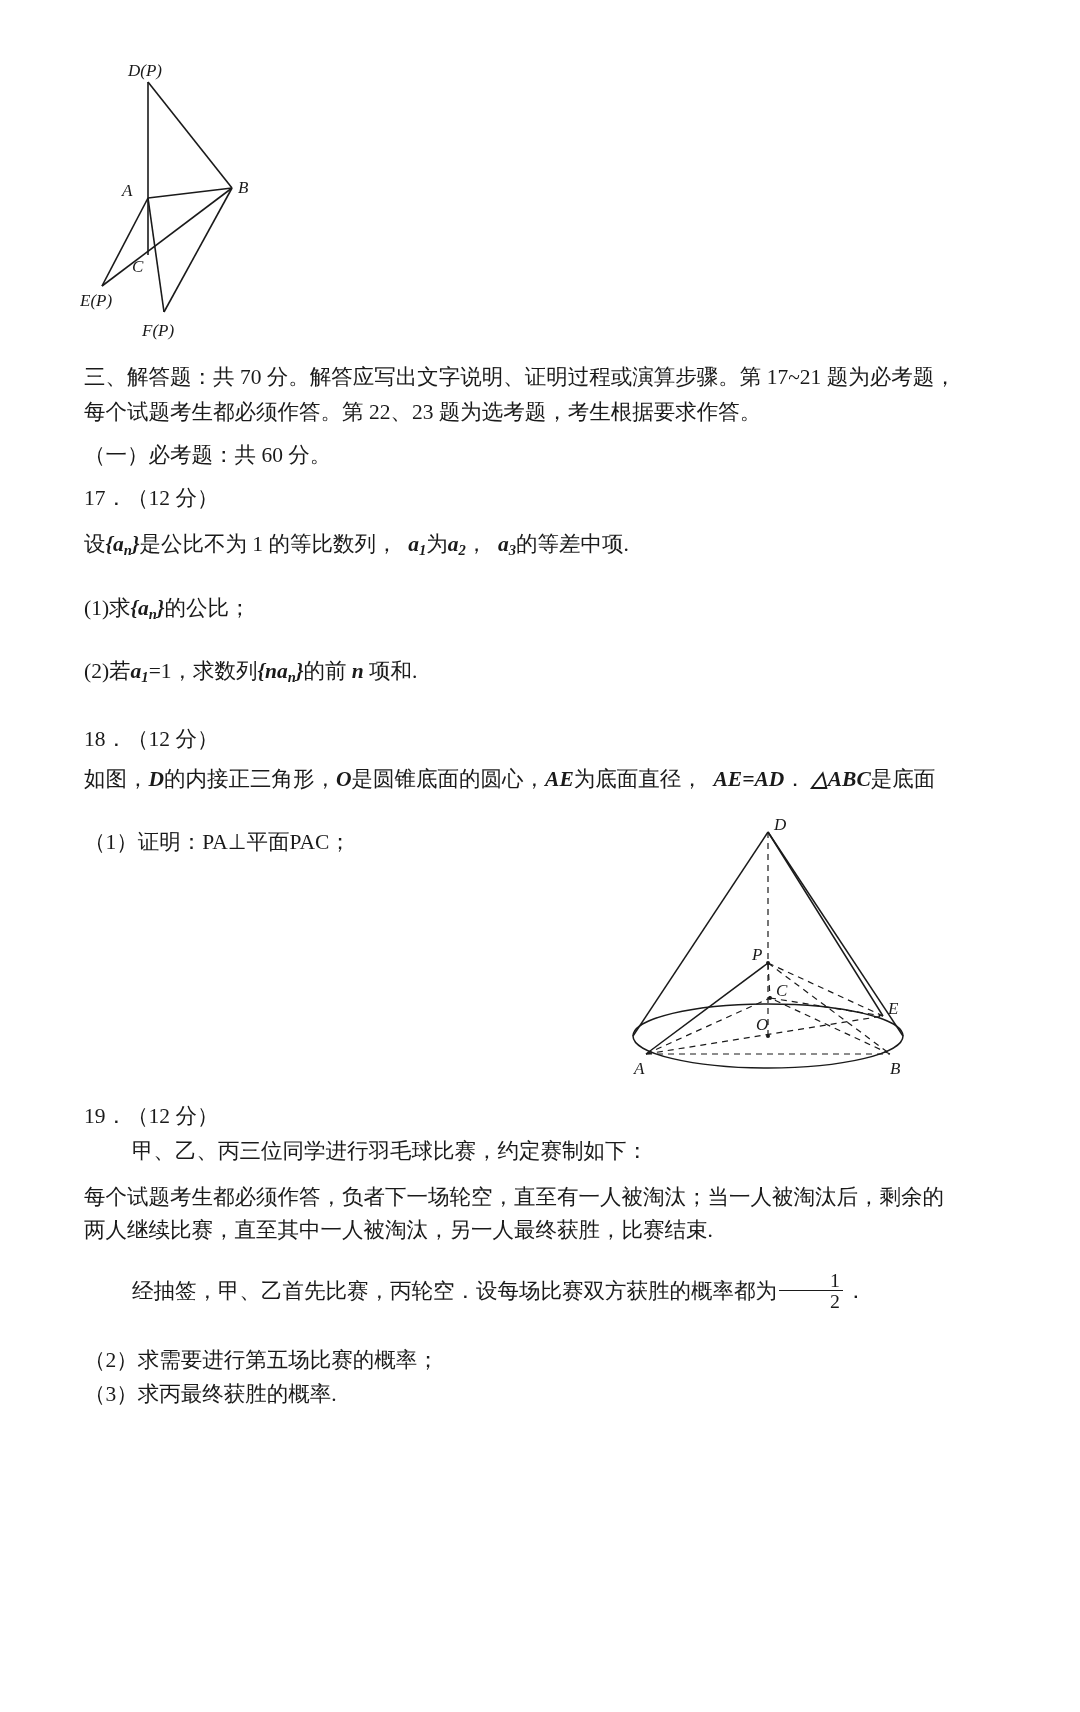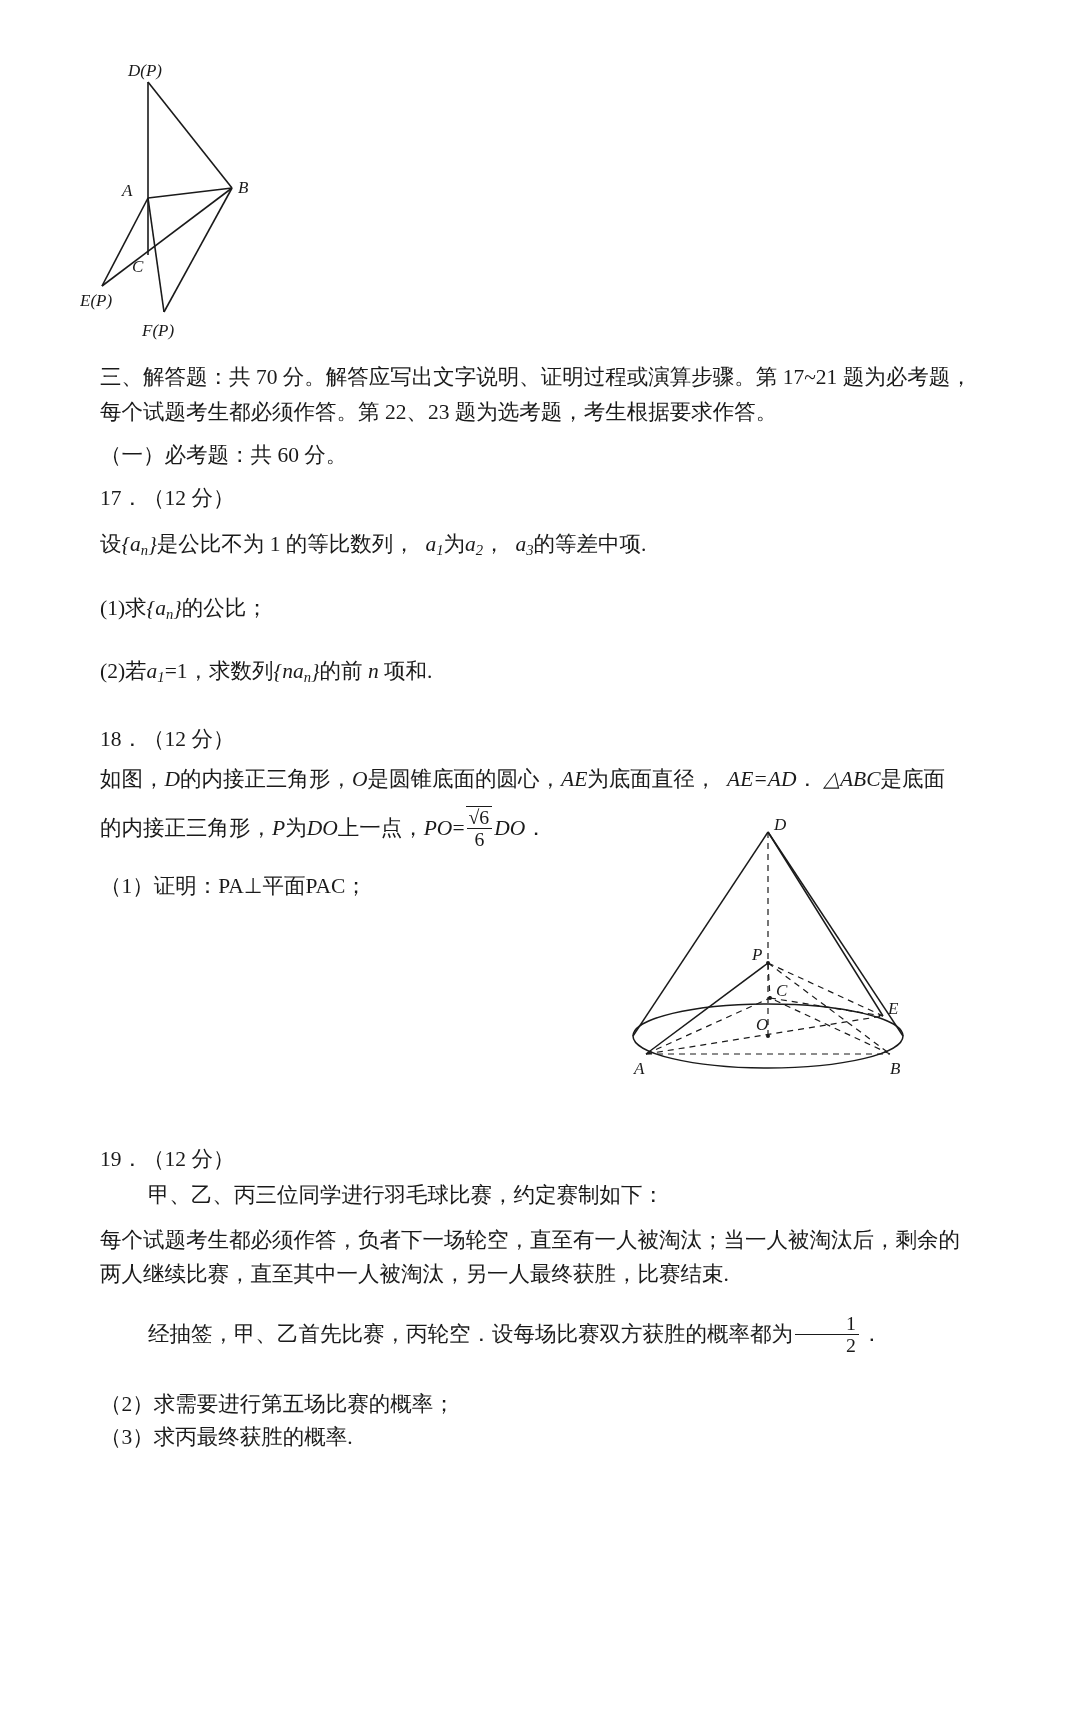--- a/index.html
+++ b/index.html
@@ -33,29 +33,29 @@
   
   .body-text {
     position: absolute;
     left: 84px;
     top: 360px;
     width: 912px;
     font-size: 21.5px;
     line-height: 1.0;
   }
   .p {
-    margin: 0 0 0 16px;
+    margin: 0 0 0 0;
     text-align: justify;
     font-size: 21.5px;
   }
   .sec-head {
     line-height: 1.62;
     text-indent: 0;
   }
-  .it { font-style: italic; font-family: "Liberation Serif", serif; }
+  .it { font-style: italic; font-family: "Liberation Serif", serif; font-weight: bold; }
   sub { font-size: 0.68em; vertical-align: -0.28em; }
 
   
   .frac {
     display: inline-block;
     vertical-align: -0.52em;
     text-align: center;
     font-size: 0.92em;
     line-height: 1.05;
     margin: 0 2px;
@@ -157,23 +157,20 @@
     </div>
 
     <div style="height:18px"></div>
 
     <div class="p">
       <span>如图，</span><span class="it">D</span><span>的内接正三角形，</span><span class="it">O</span><span>是圆锥底面的圆心，</span><span class="it">AE</span><span>为底面直径，</span>&nbsp;&nbsp;<span class="it">AE=AD</span><span>．</span>&nbsp;<span class="it">△ABC</span><span>是底面</span>
     </div>
 
     <div style="height:16px"></div>
 
-    <div class="p">
-      <span>的内接正三角形，</span><span class="it">P</span><span>为</span><span class="it">DO</span><span>上一点，</span><span class="it">PO</span><span>=</span><span class="frac"><span class="num sqrt">√6</span><span class="den">6</span></span><span class="it">DO</span><span>．</span>
-    </div>
 
     <div style="height:26px"></div>
 
     <div class="p">（1）证明：PA⊥平面PAC；</div>
     <div style="height:12px"></div>
 
     <div style="height:240px"></div>
 
     <div class="p">
       <span>19</span><span>．</span><span>（12 分）</span>

